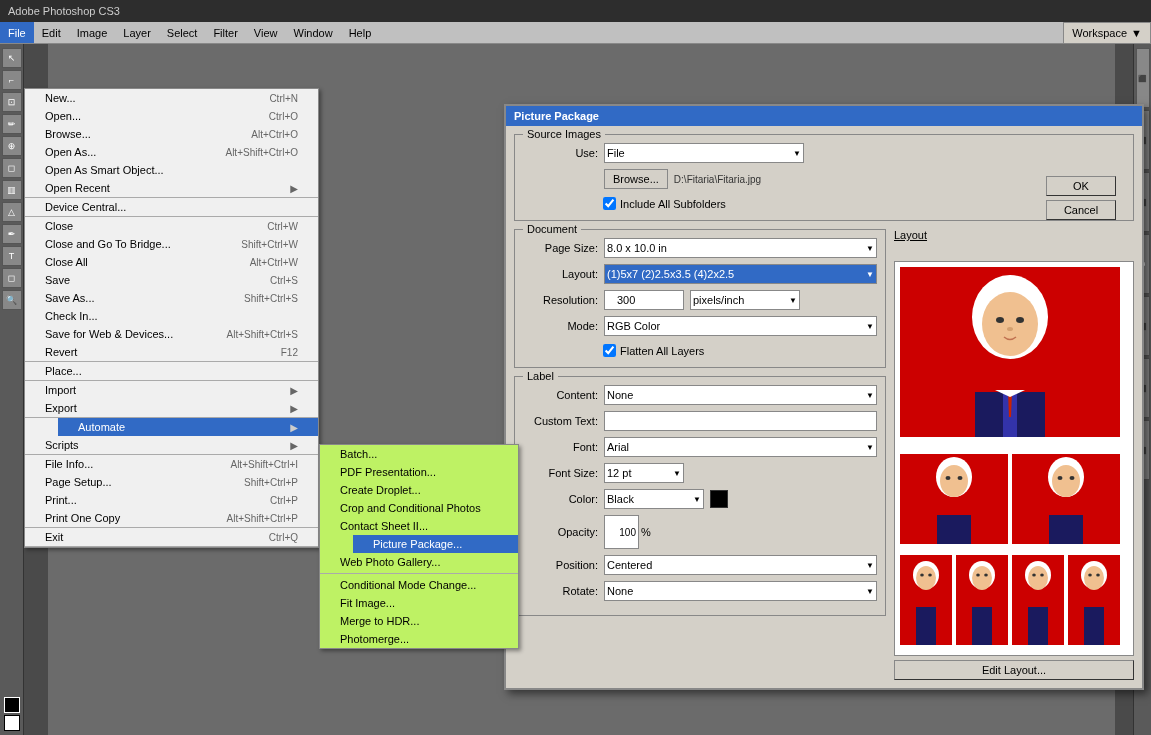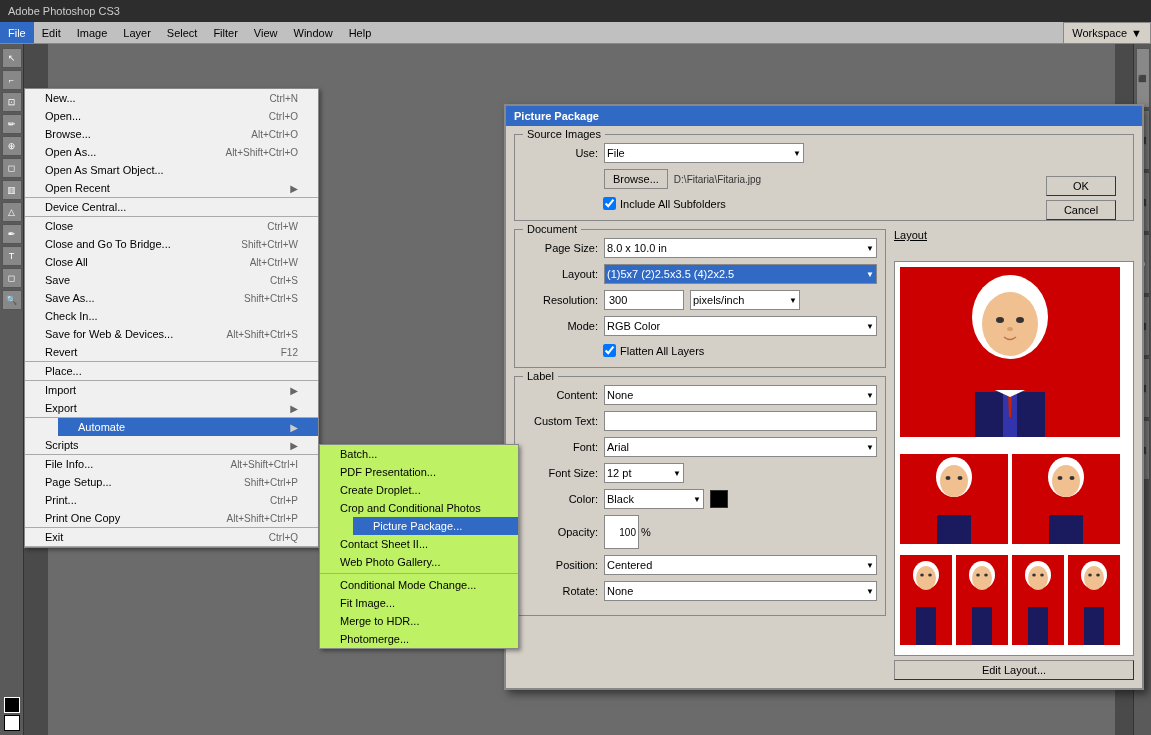--- a/index.html
+++ b/index.html
@@ -45,21 +45,21 @@
     
     
     .dialog-overlay { position: absolute; top: 0; left: 0; right: 0; bottom: 0; pointer-events: none; }
     .dialog { position: absolute; top: 60px; left: 480px; width: 640px; background: #d4d0c8; border: 2px solid #888; box-shadow: 4px 4px 8px rgba(0,0,0,0.5); pointer-events: all; }
     .dialog-title { background: #316ac5; color: white; padding: 4px 8px; font-size: 11px; font-weight: bold; display: flex; justify-content: space-between; }
     .dialog-content { padding: 8px; }
     .section-box { border: 1px solid #888; padding: 8px; margin-bottom: 8px; position: relative; }
     .section-label { position: absolute; top: -7px; left: 8px; background: #d4d0c8; padding: 0 4px; font-size: 11px; }
     .form-row { display: flex; align-items: center; margin-bottom: 6px; gap: 6px; }
     .form-label { min-width: 75px; text-align: right; font-size: 11px; }
-    .form-input { flex: 1; height: 20px; border: 1px solid #888; background: white; padding: 0 4px; font-size: 11px; }
+    .form-input { flex: 1; height: 20px; border: 1px solid #888; background: white; padding: 0 12px; font-size: 11px; }
     .form-select { flex: 1; height: 20px; border: 1px solid #888; background: white; padding: 0 2px; font-size: 11px; display: flex; align-items: center; justify-content: space-between; cursor: pointer; }
     .form-select-highlight { background: #316ac5; color: white; }
     .select-arrow { font-size: 8px; }
     .browse-btn { background: #d4d0c8; border: 1px solid #888; padding: 1px 8px; font-size: 11px; cursor: pointer; height: 20px; display: flex; align-items: center; }
     .ok-btn { background: #d4d0c8; border: 1px outset #888; padding: 3px 16px; font-size: 11px; cursor: pointer; width: 70px; text-align: center; }
     .cancel-btn { background: #d4d0c8; border: 1px outset #888; padding: 3px 8px; font-size: 11px; cursor: pointer; width: 70px; text-align: center; }
     .checkbox-row { display: flex; align-items: center; gap: 4px; padding: 2px 0; font-size: 11px; }
     .dialog-main { display: flex; gap: 8px; }
     .dialog-left { flex: 1; }
     .dialog-right { width: 240px; }
@@ -244,25 +244,25 @@
           </div>
         <div class="dropdown-item">
             <span>PDF Presentation...</span>
           </div>
         <div class="dropdown-item">
             <span>Create Droplet...</span>
           </div>
         <div class="dropdown-item">
             <span>Crop and Conditional Photos</span>
           </div>
+        <div class="dropdown-item">
+            <span>Contact Sheet II...</span>
+          </div>
         <div class="dropdown-item active">
             <span>Picture Package...</span>
-          </div>
-        <div class="dropdown-item">
-            <span>Contact Sheet II...</span>
           </div>
         <div class="dropdown-item">
             <span>Web Photo Gallery...</span>
           </div>
         <div class="menu-separator"></div>
         <div class="dropdown-item">
             <span>Conditional Mode Change...</span>
           </div>
         <div class="dropdown-item">
             <span>Fit Image...</span>

